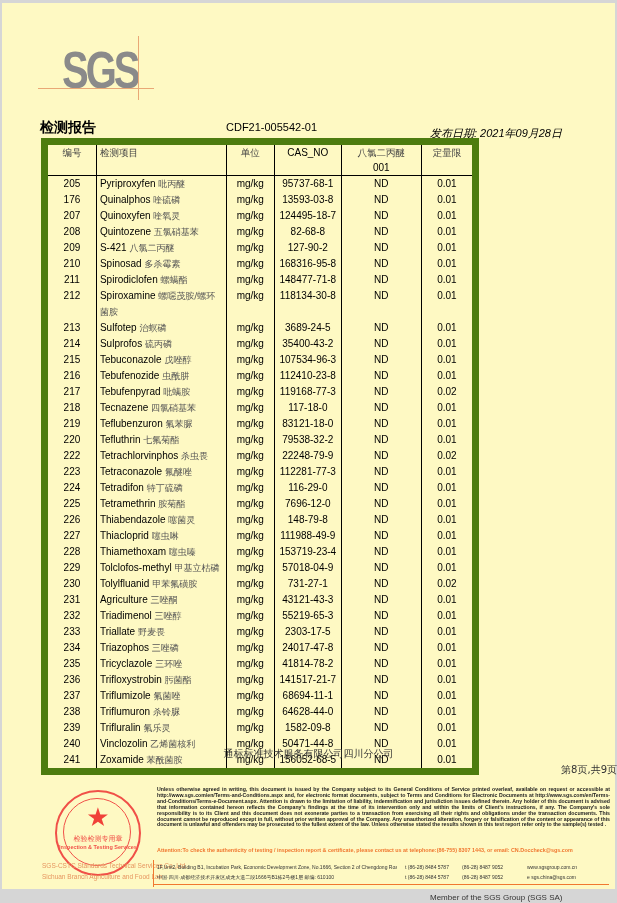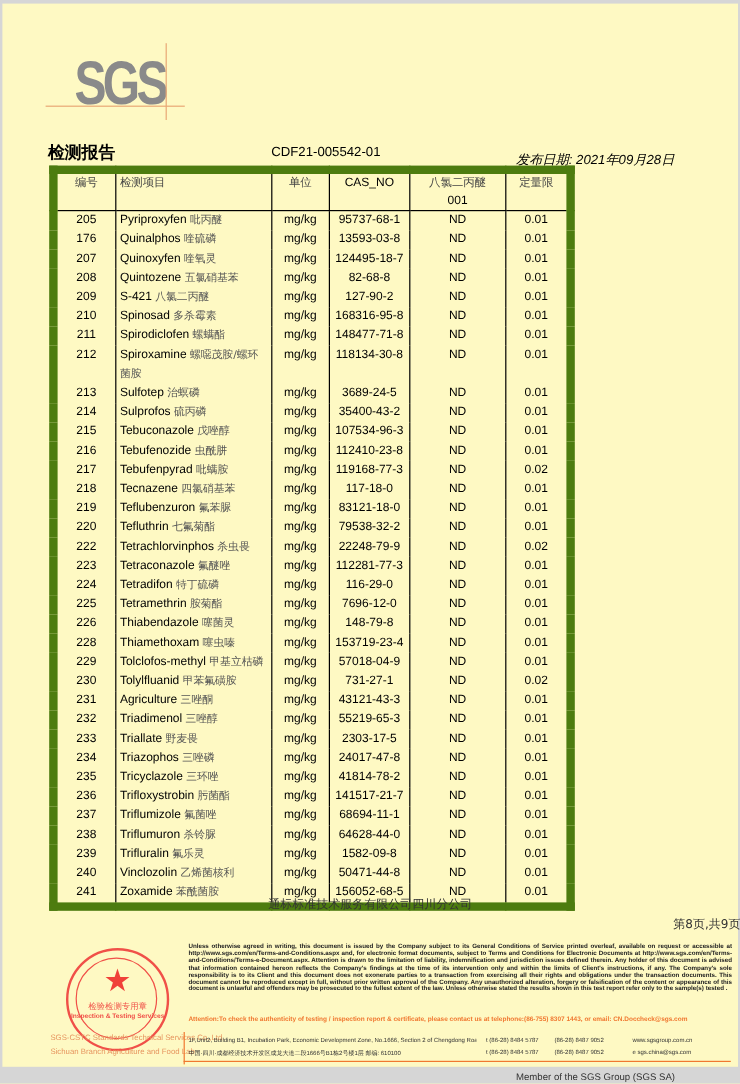--- a/index.html
+++ b/index.html
@@ -272,20 +272,28 @@
       </tr>
       <tr>
         <td class="c-no">226</td>
         <td class="c-name"><span>Thiabendazole</span> <span class="cn">噻菌灵</span></td>
         <td class="c-unit">mg/kg</td>
         <td class="c-cas">148-79-8</td>
         <td class="c-res">ND</td>
         <td class="c-loq">0.01</td>
       </tr>
       <tr>
+        <td class="c-no">227</td>
+        <td class="c-name"><span>Thiacloprid</span> <span class="cn">噻虫啉</span></td>
+        <td class="c-unit">mg/kg</td>
+        <td class="c-cas">111988-49-9</td>
+        <td class="c-res">ND</td>
+        <td class="c-loq">0.01</td>
+      </tr>
+      <tr>
         <td class="c-no">228</td>
         <td class="c-name"><span>Thiamethoxam</span> <span class="cn">噻虫嗪</span></td>
         <td class="c-unit">mg/kg</td>
         <td class="c-cas">153719-23-4</td>
         <td class="c-res">ND</td>
         <td class="c-loq">0.01</td>
       </tr>
       <tr>
         <td class="c-no">229</td>
         <td class="c-name"><span>Tolclofos-methyl</span> <span class="cn">甲基立枯磷</span></td>

